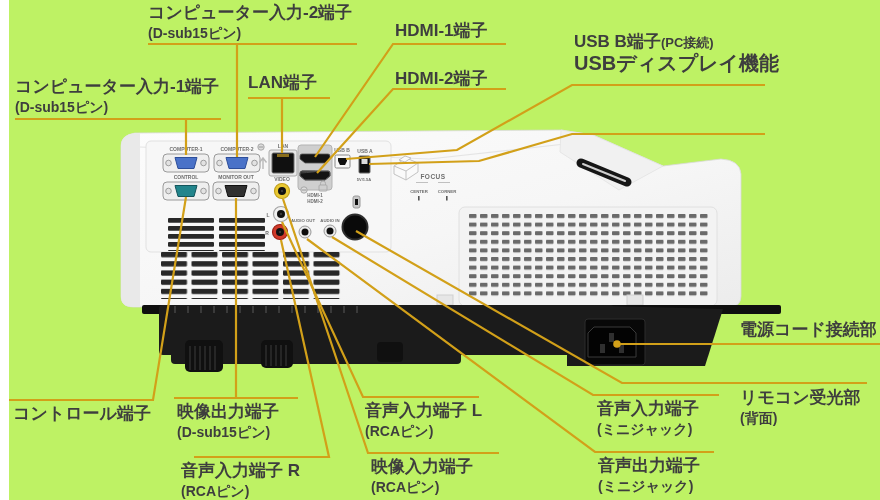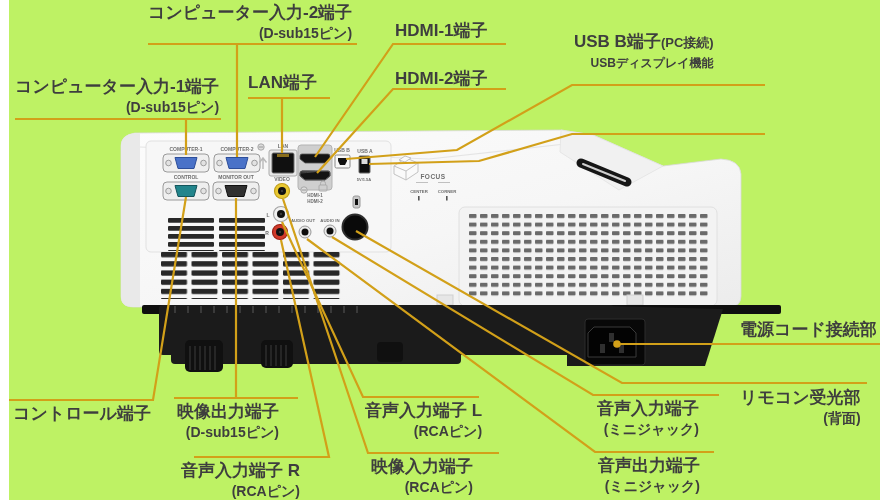--- a/index.html
+++ b/index.html
@@ -3,21 +3,21 @@
 <meta charset="utf-8">
 <style>
   html,body{margin:0;padding:0;background:#ffffff;}
   #stage{position:relative;width:880px;height:500px;overflow:hidden;background:#bef264;
          font-family:"Liberation Sans","DejaVu Sans",sans-serif;margin-left:9px;}
   #stage svg{position:absolute;left:0;top:0;}
   .lbl{position:absolute;font-weight:bold;color:#3e3e3e;white-space:nowrap;
        font-size:17px;line-height:21px;}
   .l1{font-size:17px;}
   .sm{font-size:13px;}
-  .l2{display:block;font-size:14px;line-height:20px;text-align:right;}
+  .l2{display:block;font-size:14px;line-height:20px;}
   .ptxt{font-family:"Liberation Sans","DejaVu Sans",sans-serif;font-weight:bold;fill:#6e6e6e;}
 </style>
 </head>
 <body>
 
 <div id="stage">
 
 <svg width="880" height="500" viewBox="0 0 880 500">
   <defs>
     <linearGradient id="bodyGrad" x1="0" y1="0" x2="1" y2="1">
@@ -250,21 +250,21 @@
   <span class="l1">LAN端子</span>
 </div>
 <div class="lbl" style="left:386px;top:20px">
   <span class="l1">HDMI-1端子</span>
 </div>
 <div class="lbl" style="left:386px;top:68px">
   <span class="l1">HDMI-2端子</span>
 </div>
 <div class="lbl" style="left:565px;top:31px">
   <span class="l1">USB B端子</span><span class="l1 sm">(PC接続)</span>
-  <span class="l2" style="font-size:12px">USBディスプレイ機能</span>
+  <span class="l2" style="font-size:20px">USBディスプレイ機能</span>
 </div>
 <div class="lbl" style="left:731px;top:319px">
   <span class="l1">電源コード接続部</span>
 </div>
 <div class="lbl" style="left:731px;top:387px">
   <span class="l1">リモコン受光部</span>
   <span class="l2">(背面)</span>
 </div>
 <div class="lbl" style="left:4px;top:403px">
   <span class="l1">コントロール端子</span>

